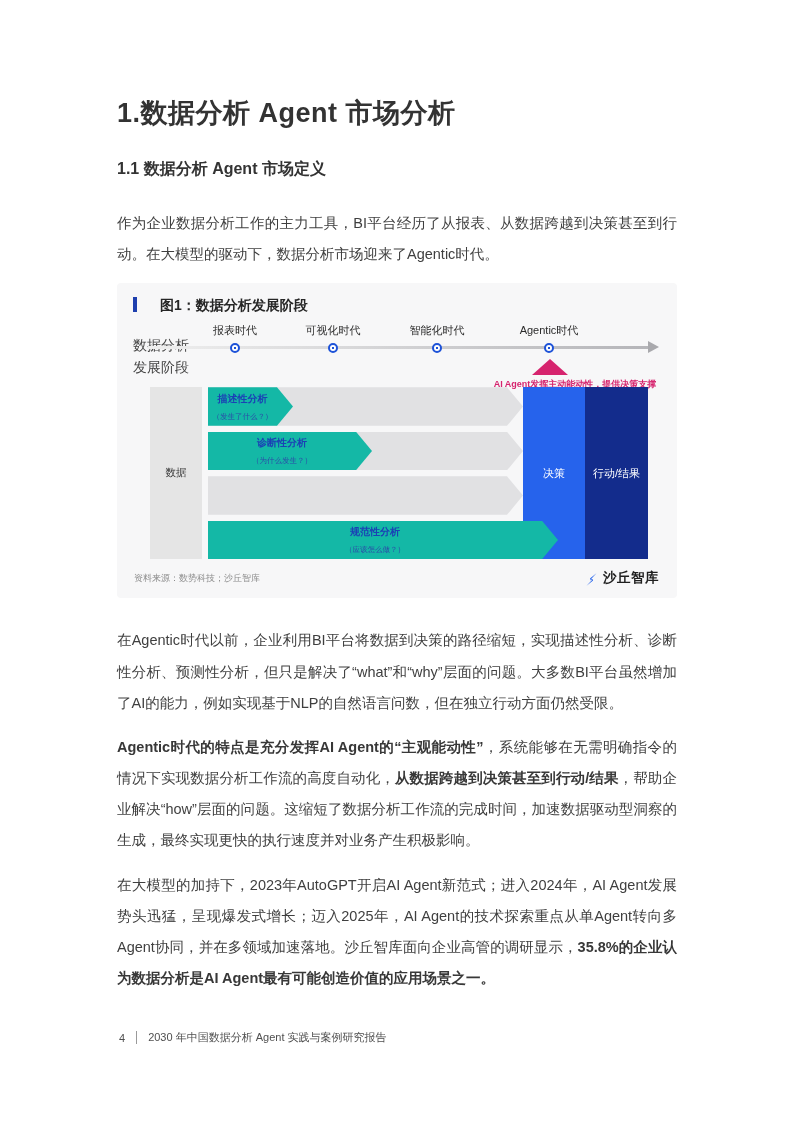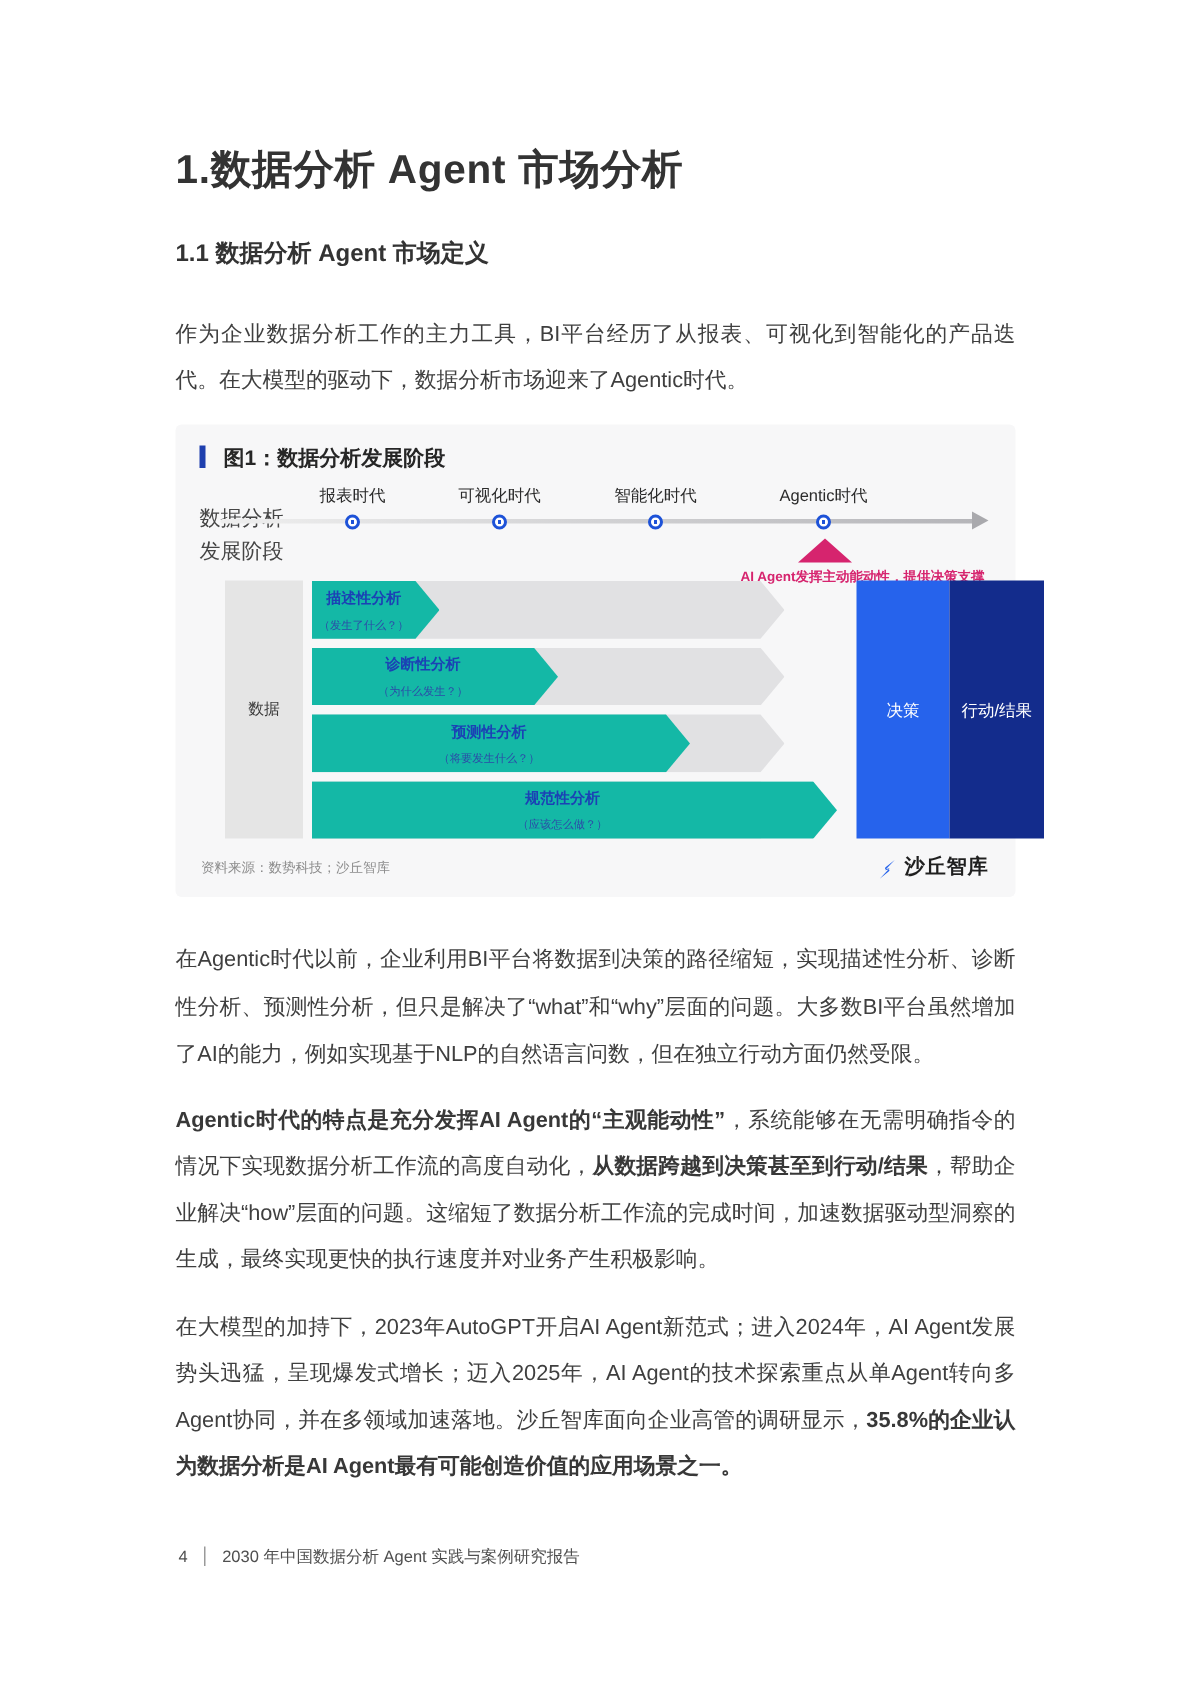--- a/index.html
+++ b/index.html
@@ -9,42 +9,42 @@
     font-family:"Liberation Sans","DejaVu Sans",sans-serif; overflow:hidden;
   }
   .content { position:absolute; left:117px; top:95px; width:560px; }
   h1.doc-title { font-size:27px; font-weight:700; color:#333333; letter-spacing:0.5px; margin:0 0 28px; }
   h2.section-heading { font-size:16px; font-weight:700; color:#333333; margin:0 0 28px; }
   p.body { font-size:14.5px; color:#3f3f3f; line-height:2.15; text-align:justify; margin:0 0 13px; }
   p.body .b { font-weight:700; color:#383838; }
 
   
   .figure-card { position:relative; width:560px; height:315px; background:#f7f7f8; border-radius:4px; margin:9px 0 27px; }
-  .fig-head { position:absolute; left:16px; top:14px; display:flex; align-items:flex-start; gap:12px; }
+  .fig-head { position:absolute; left:16px; top:14px; display:flex; align-items:flex-start; gap:23px; }
   .fig-bar { width:4px; height:15px; background:#1e3fae; }
   .fig-title { font-size:14px; font-weight:700; color:#262626; }
 
   .axis-label { position:absolute; left:16px; top:52px; font-size:14px; color:#454545; line-height:1.55; }
   .era { position:absolute; top:40px; transform:translateX(-50%); font-size:11px; font-weight:400; color:#2b2b2b; white-space:nowrap; }
   .tl-line { position:absolute; left:30px; top:63px; width:503px; height:3px; border-radius:2px;
              background:linear-gradient(90deg,#efefef,#b5b5b9); }
   .tl-arrowhead { position:absolute; left:531px; top:58px; width:0; height:0;
              border-left:11px solid #a9a9ad; border-top:6px solid transparent; border-bottom:6px solid transparent; }
   .tl-dot { position:absolute; top:60px; width:10px; height:10px; border-radius:50%;
             border:2px solid #1d52d8; transform:translateX(-50%);
             background:radial-gradient(circle,#1d52d8 0 1.2px,#ffffff 1.3px); }
   .warn-tri { position:absolute; left:433px; top:76px; transform:translateX(-50%); width:0; height:0;
               border-left:18px solid transparent; border-right:18px solid transparent; border-bottom:16px solid #d6246e; }
   .warn-text { position:absolute; left:458px; top:95px; transform:translateX(-50%);
                font-size:9px; font-weight:700; color:#d6246e; white-space:nowrap; }
 
   .data-block { position:absolute; left:33px; top:104px; width:52px; height:172px; background:#e5e5e5;
                 display:flex; align-items:center; justify-content:center; font-size:10.5px; color:#3a3a3a; }
   .col { position:absolute; top:104px; height:172px; display:flex; align-items:center; justify-content:center;
-         color:#ffffff; font-size:11px; z-index:1;margin-left:48px; }
+         color:#ffffff; font-size:11px; z-index:1; }
   .col-decision { left:406px; width:62px; background:#2663ec; }
   .col-action   { left:468px; width:63px; background:#132c8c; }
 
   .rows { position:absolute; left:91px; top:104px; width:362px; height:172px;
           display:flex; flex-direction:column; justify-content:space-between; z-index:2; }
   .row { position:relative; height:38.5px; }
   .arrow { position:absolute; top:0; left:0; height:100%;
            clip-path:polygon(0 0, calc(100% - 16px) 0, 100% 50%, calc(100% - 16px) 100%, 0 100%); }
   .arrow.gray { width:315px; background:#e1e1e3; }
   .arrow.blue { background:#14b8a6; display:flex; flex-direction:column; align-items:center; justify-content:center;
@@ -64,21 +64,21 @@
 </style>
 </head>
 <body>
 
 <div class="page">
   <div class="content">
 
     <h1 class="doc-title">1.数据分析 Agent 市场分析</h1>
     <h2 class="section-heading">1.1 数据分析 Agent 市场定义</h2>
 
-    <p class="body">作为企业数据分析工作的主力工具，BI平台经历了从报表、可视化到智能化的产品迭代。在大模型的驱动下，数据分析市场迎来了Agentic时代。</p>
+    <p class="body">作为企业数据分析工作的主力工具，BI平台经历了从报表、从数据跨越到决策甚至到行动。在大模型的驱动下，数据分析市场迎来了Agentic时代。</p>
 
     <div class="figure-card">
       <div class="fig-head">
         <span class="fig-bar"></span>
         <span class="fig-title">图1：数据分析发展阶段</span>
       </div>
 
       <div class="axis-label">
         <div>数据分析</div>
         <div>发展阶段</div>
@@ -114,24 +114,20 @@
         </div>
         <div class="row">
           <div class="arrow gray"></div>
           <div class="arrow blue" style="width:164px">
             <span class="lbl">诊断性分析</span>
             <span class="q">（为什么发生？）</span>
           </div>
         </div>
         <div class="row">
           <div class="arrow gray"></div>
-          <div class="arrow blue" style="width:252px">
-            <span class="lbl">预测性分析</span>
-            <span class="q">（将要发生什么？）</span>
-          </div>
         </div>
         <div class="row">
           <div class="arrow gray"></div>
           <div class="arrow blue" style="width:350px">
             <span class="lbl">规范性分析</span>
             <span class="q">（应该怎么做？）</span>
           </div>
         </div>
       </div>
 

